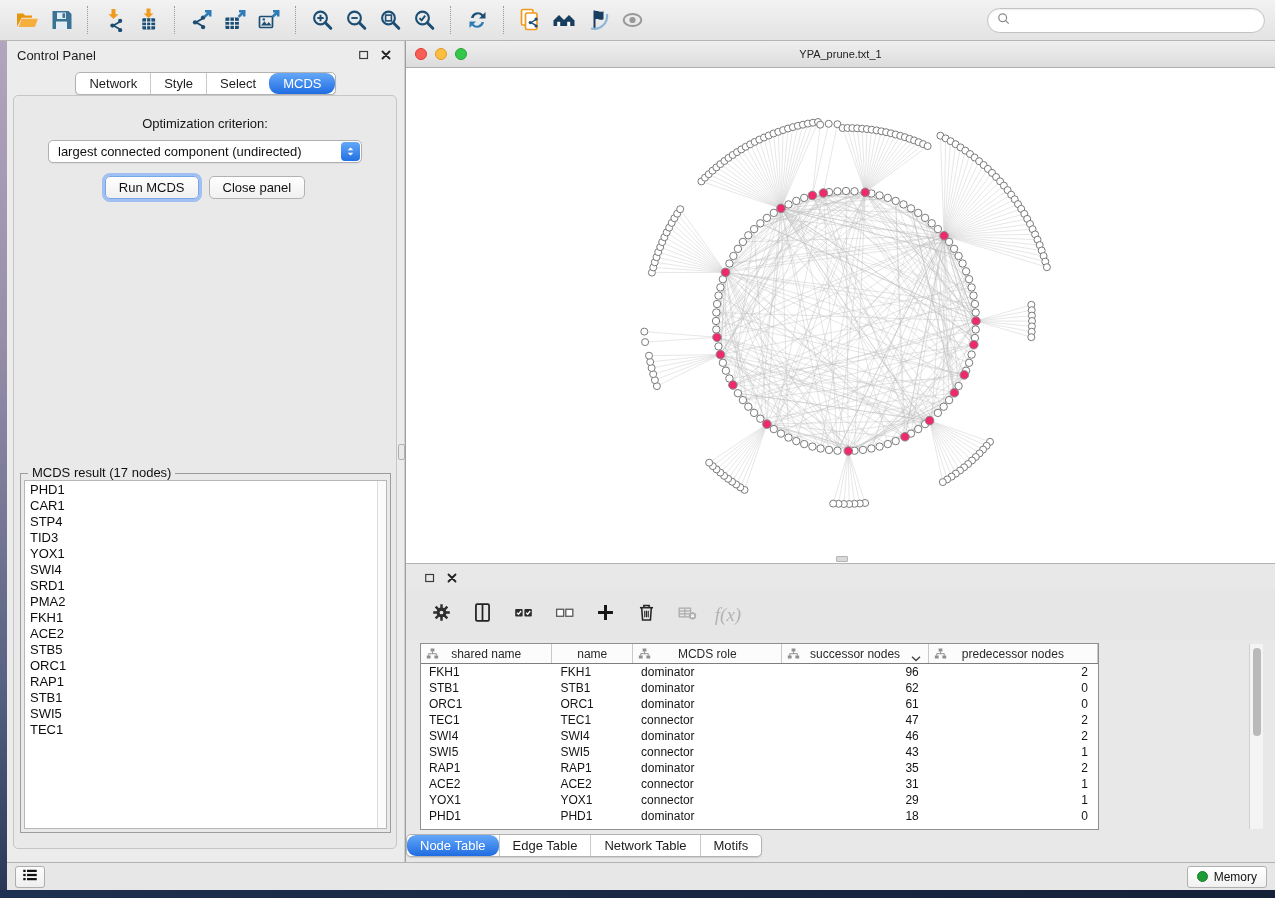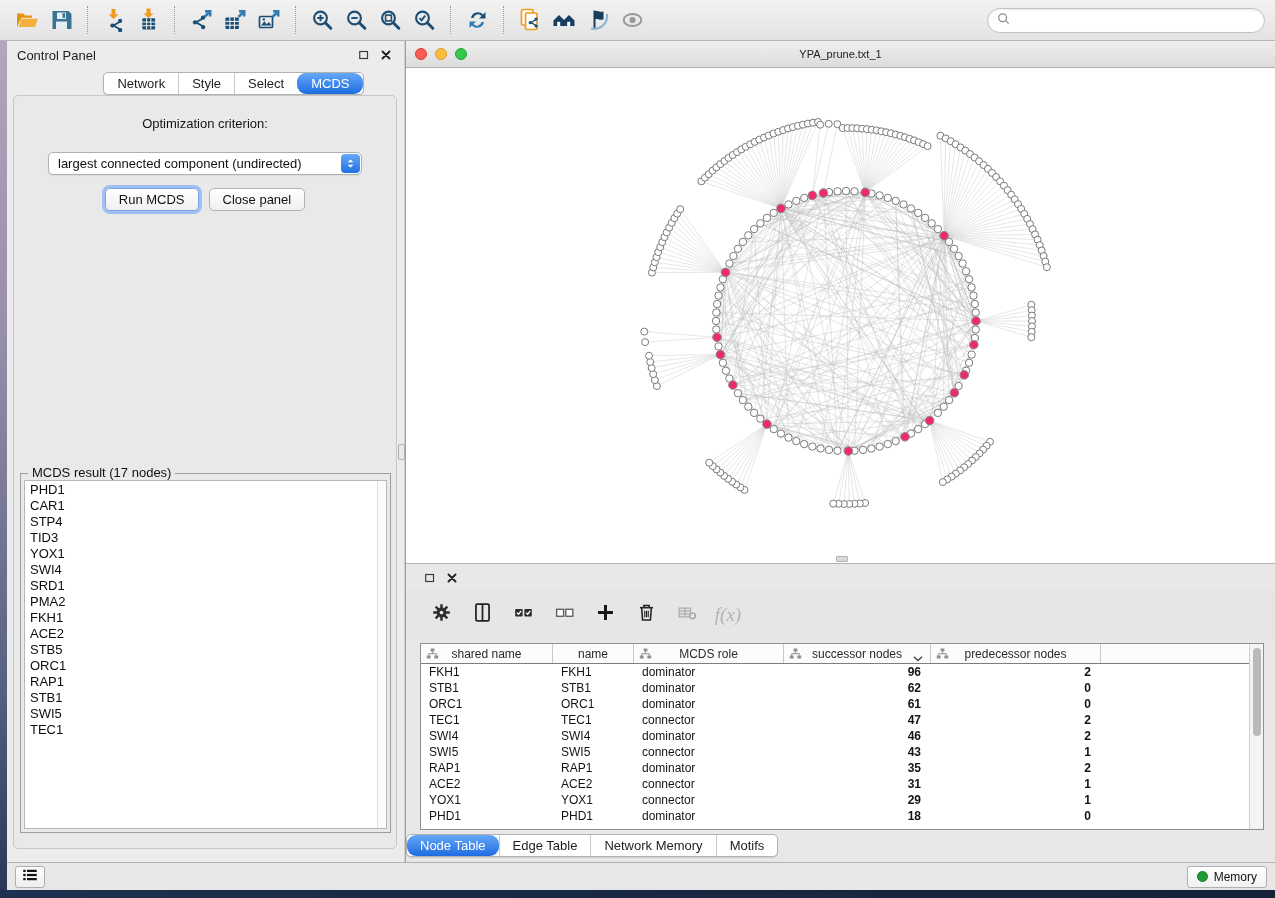--- a/index.html
+++ b/index.html
@@ -26,30 +26,30 @@
   .left-strip{position:absolute;left:0;top:41px;width:7px;height:849px;
     background:linear-gradient(#b2a5bd 0%,#978ea9 35%,#586282 75%,#2a3757 100%);}
   
   .control-panel{position:absolute;left:7px;top:41px;width:397px;height:821px;background:#ececec;}
   .v-divider{position:absolute;left:404px;top:41px;width:2px;height:821px;background:#cfcfcf;border-right:1px solid #9f9f9f;}
   .v-handle{position:absolute;left:398px;top:444px;width:7px;height:16px;background:#e9e9e9;border:1px solid #b0b0b0;border-radius:2px;}
   .panel-header{display:flex;align-items:center;padding:6px 10px 4px 10px;font-size:13px;color:#1c1c1c;}
   .panel-header .ph-title{flex:1;}
   .win-ic{width:16px;height:16px;margin-left:6px;display:flex;align-items:center;justify-content:center;}
   .win-ic svg{width:14px;height:14px;}
-  .seg-row{position:absolute;left:0;top:31px;width:100%;display:flex;justify-content:center;margin-left:28px;}
+  .seg-row{position:absolute;left:0;top:31px;width:100%;display:flex;justify-content:center;}
   .seg-group{display:flex;border:1px solid #b2b2b2;border-radius:5px;background:#fff;overflow:hidden;
     box-shadow:0 1px 1px rgba(0,0,0,0.12);}
   .seg{padding:3px 13px;font-size:13px;color:#1d1d1d;border-left:1px solid #c9c9c9;}
   .seg:first-child{border-left:none;}
   .seg.active{background:linear-gradient(#65a8f9,#1e6ce1);color:#fff;border-left-color:#3f86e8;border-radius:9px;}
   .cp-content{position:absolute;left:6px;top:54px;width:384px;height:754px;background:#e9e9e9;
     border:1px solid #c6c6c6;border-radius:5px;}
   .opt-label{margin-top:20px;text-align:center;font-size:13px;color:#141414;}
-  .mac-select{margin:21px auto 0 auto;width:314px;height:23px;background:#fff;border:1px solid #b0b0b0;
+  .mac-select{margin:9px auto 0 auto;width:314px;height:23px;background:#fff;border:1px solid #b0b0b0;
     border-radius:5px;display:flex;align-items:center;box-shadow:0 1px 1px rgba(0,0,0,0.06);}
   .mac-select .val{flex:1;font-size:13px;padding-left:9px;white-space:nowrap;overflow:hidden;color:#111;}
   .mac-select .cap{width:19px;height:19px;margin-right:1px;border-radius:4px;
     background:linear-gradient(#66a9fa,#2170e3);display:flex;align-items:center;justify-content:center;}
   .mac-select .cap svg{width:13px;height:13px;}
   .btn-row{margin-top:13px;display:flex;justify-content:center;gap:10px;}
   .mac-btn{background:linear-gradient(#ffffff,#f0f0f0);border:1px solid #b2b2b2;border-radius:5px;
     font-size:13px;padding:3px 13px;color:#111;font-family:"Liberation Sans",sans-serif;}
   .focus-ring{box-shadow:0 0 0 3px rgba(120,170,245,0.65);border-color:#7aa6e8;}
   .groupbox{position:absolute;left:6px;top:377px;width:371px;height:360px;border:1px solid #9d9d9d;background:#e9e9e9;}
@@ -71,33 +71,33 @@
   .net-canvas{position:relative;width:869px;height:495px;background:#fff;}
   .h-handle{position:absolute;left:430px;bottom:1px;width:12px;height:6px;background:#dadada;border:1px solid #b3b3b3;border-radius:1px;}
   
   .table-panel{position:absolute;left:406px;top:563px;width:869px;height:299px;background:#e8e8e8;border-top:1px solid #b3b3b3;}
   .tbl-toolbar{position:absolute;left:0;top:25px;width:100%;height:51px;display:flex;align-items:center;
     padding-left:22px;gap:15px;background:#e6e6e6;}
   .tt-btn{width:26px;height:26px;display:flex;align-items:center;justify-content:center;}
   .tt-btn svg{width:21px;height:21px;}
   .tt-btn.disabled{opacity:0.95;}
   .fx{font-family:"Liberation Serif","DejaVu Serif",serif;font-style:italic;font-size:19px;color:#b0b0b0;}
-  .tbl-wrap{position:absolute;left:14px;top:79px;width:844px;height:187px;background:#fff;border:1px solid #8f8f8f;
+  .tbl-wrap{position:absolute;left:14px;top:79px;width:679px;height:187px;background:#fff;border:1px solid #8f8f8f;
     display:flex;flex-direction:column;}
   .tbl-headrow{display:flex;height:20px;background:#fcfcfc;border-bottom:1px solid #7e7e7e;flex:0 0 20px;}
   .th{position:relative;display:flex;align-items:center;justify-content:center;font-size:12px;color:#2a2a2a;
     border-right:1px solid #c9c9c9;}
   .th .org{position:absolute;left:5px;top:4px;width:13px;height:12px;}
   .th .sort{position:absolute;right:7px;top:7px;width:10px;height:6px;}
   .th.filler{flex:1;border-right:none;}
   .tbl-bodyrows{flex:1;position:relative;overflow:hidden;}
   .tr{display:flex;height:16px;align-items:center;}
   .td{font-size:12px;color:#141414;white-space:nowrap;overflow:hidden;}
   .td.txt{padding-left:8px;}
-  .td.num{text-align:right;padding-right:10px;font-weight:bold;}
+  .td.num{text-align:right;padding-right:10px;}
   .tbl-vscroll{position:absolute;right:0;top:0;bottom:0;width:14px;background:#f4f4f4;border-left:1px solid #d0d0d0;}
   .tbl-vscroll .thumb{position:absolute;left:2.5px;top:4px;width:8px;height:88px;background:#b9b9b9;border-radius:5px;}
   .tbl-tabs-row{position:absolute;left:0;top:270px;width:100%;display:flex;}
   
   .status-bar{position:absolute;left:7px;top:862px;width:1268px;height:28px;background:#e7e7e7;
     border-top:1px solid #b2b2b2;display:flex;align-items:center;padding:0 8px;}
   .list-btn{width:30px;height:22px;border:1px solid #adadad;background:linear-gradient(#fdfdfd,#efefef);
     border-radius:3px;display:flex;align-items:center;justify-content:center;}
   .list-btn svg{width:18px;height:18px;}
   .memory-btn{margin-left:auto;height:22px;border:1px solid #b0b0b0;background:linear-gradient(#ffffff,#f1f1f1);
@@ -1243,21 +1243,21 @@
         </div>
       </div>
   </div>
   <div class="tbl-vscroll" style="position:absolute;right:12px;top:80px;height:185px;">
     <div class="thumb"></div>
   </div>
   <div class="tbl-tabs-row">
       <div class="seg-group" id="tbl-tabs">
         <div class="seg active">Node Table</div>
         <div class="seg">Edge Table</div>
-        <div class="seg">Network Memory</div>
+        <div class="seg">Network Table</div>
         <div class="seg">Motifs</div>
       </div>
     </div>
 </div>
 
 <div class="status-bar">
   <div class="list-btn">
     <span>
       <svg viewBox="0 0 24 24">
           <g fill="#141414">

